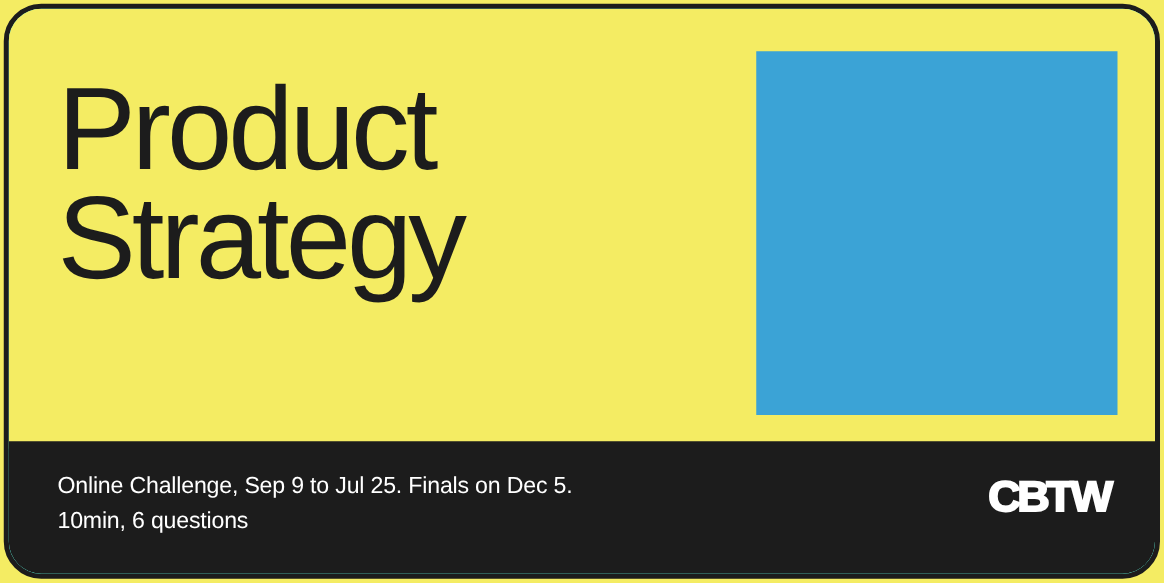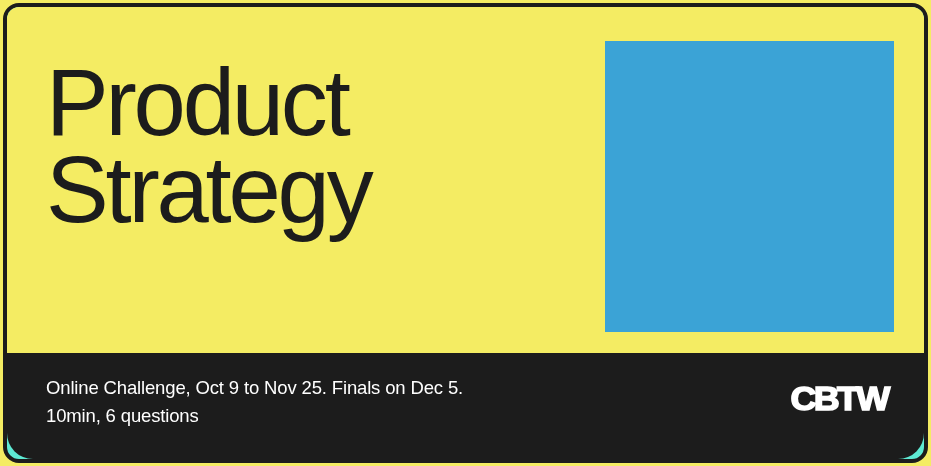--- a/index.html
+++ b/index.html
@@ -17,21 +17,21 @@
 
   .promo-card {
     position: absolute;
     left: 3px;
     top: 3px;
     width: 925px;
     height: 460px;
     box-sizing: border-box;
     background: #5eead4;
     border: 4px solid #1c1c1c;
-    border-radius: 16px;
+    border-radius: 30px;
     overflow: hidden;
   }
 
   
   .card-body {
     position: absolute;
     left: 0;
     top: 0;
     right: 0;
     height: 352px;
@@ -113,21 +113,21 @@
     <h1 class="headline">Product
 Strategy</h1>
 
     <div class="accent-square"></div>
 
   </div>
 
   <div class="card-footer">
 
     <div class="footer-copy">
-      <div>Online Challenge, Oct 9 to Nov 25. Finals on Dec 5.</div>
+      <div>Online Challenge, Sep 9 to Jul 25. Finals on Dec 5.</div>
       <div>10min, 6 questions</div>
     </div>
 
     <div class="brand-logo">CBTW</div>
 
   </div>
 
 </div>
 
 </body></html>

